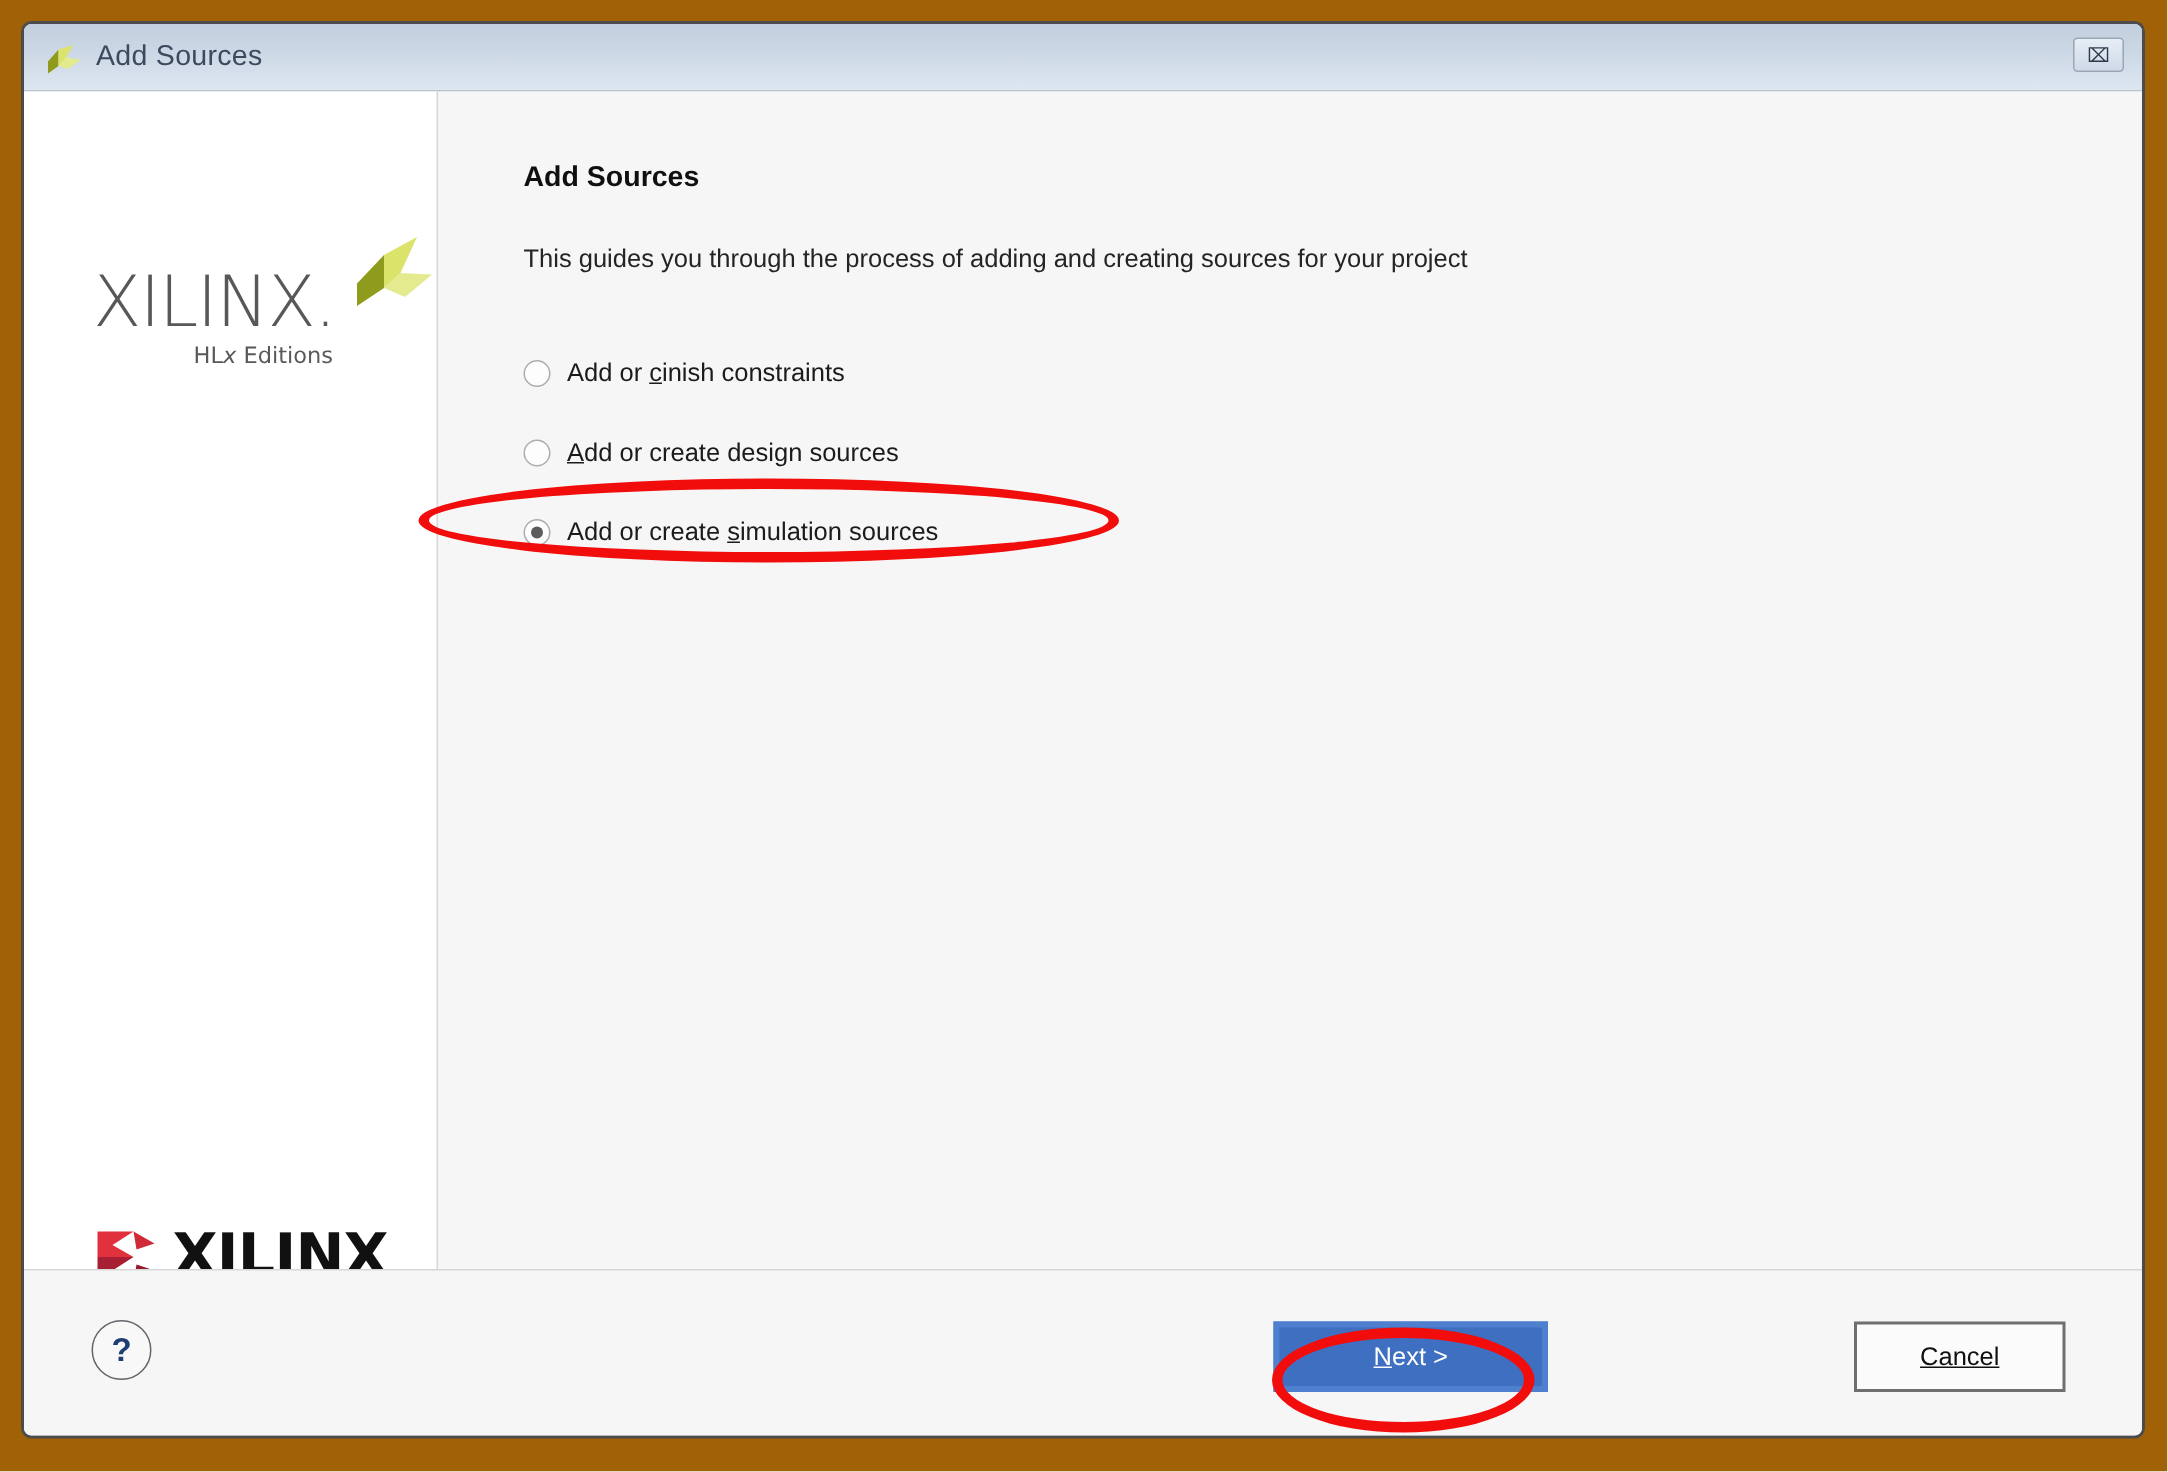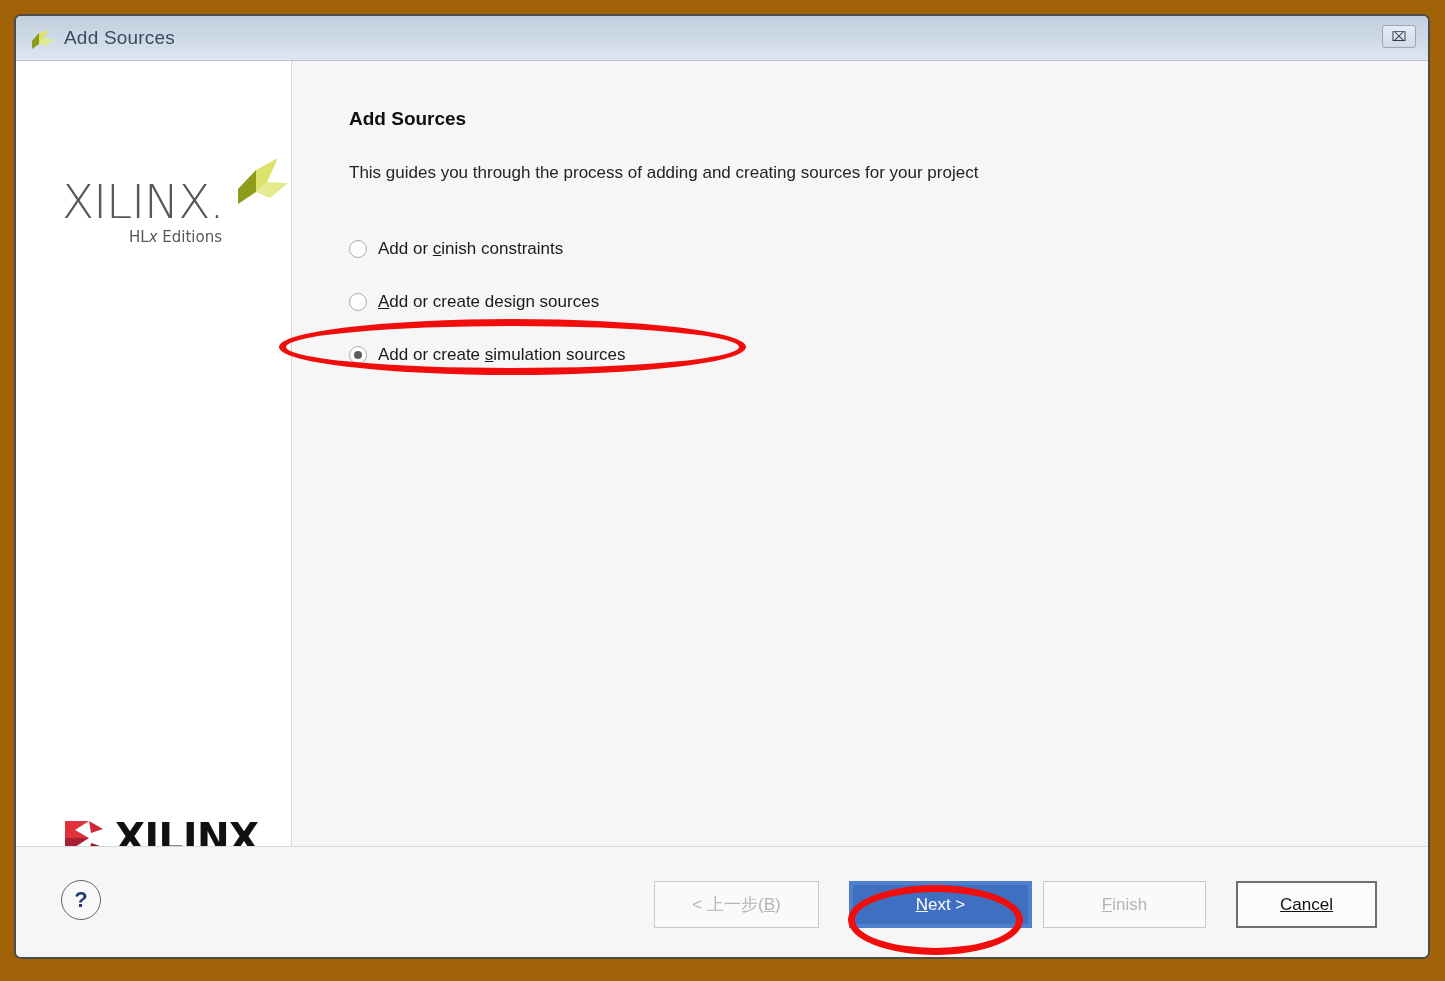--- a/index.html
+++ b/index.html
@@ -374,25 +374,23 @@
             <span class="radio-label"><span>Add or create </span><u>s</u><span>imulation sources</span></span>
           </div>
 
         </div>
       </div>
     </div>
 
     <div class="footer">
       <div class="help-btn">?</div>
 
-      <div class="btn btn-back"><span>&lt; 上一步(</span><u>B</u><span>)</span></div>
 
       <div class="btn btn-next"><span></span><u>N</u><span>ext &gt;</span></div>
 
-      <div class="btn btn-finish"><span></span><u>F</u><span>inish</span></div>
 
       <div class="btn btn-cancel enabled"><span>Cancel</span></div>
     </div>
 
     <div class="annot annot-radio"></div>
     <div class="annot annot-next"></div>
 
   </div>
 </div>
 

